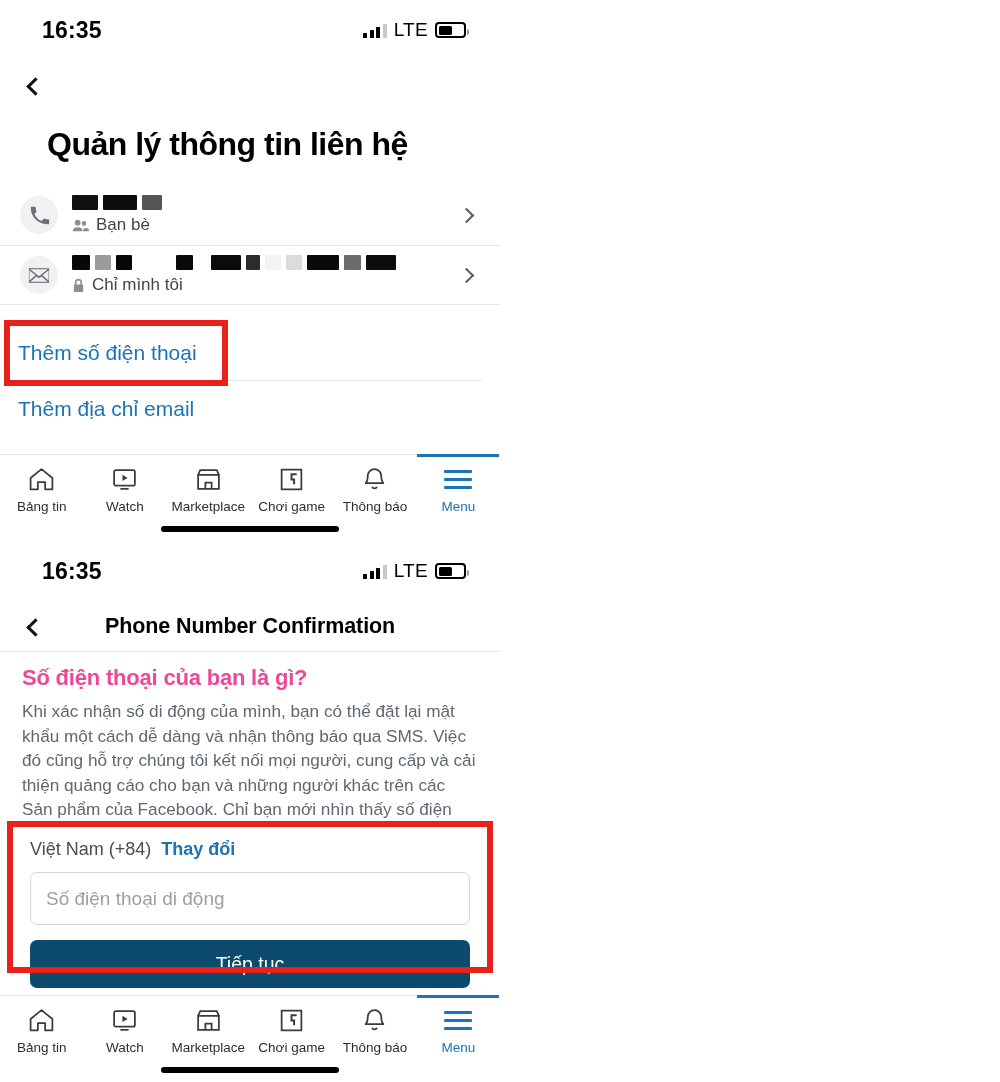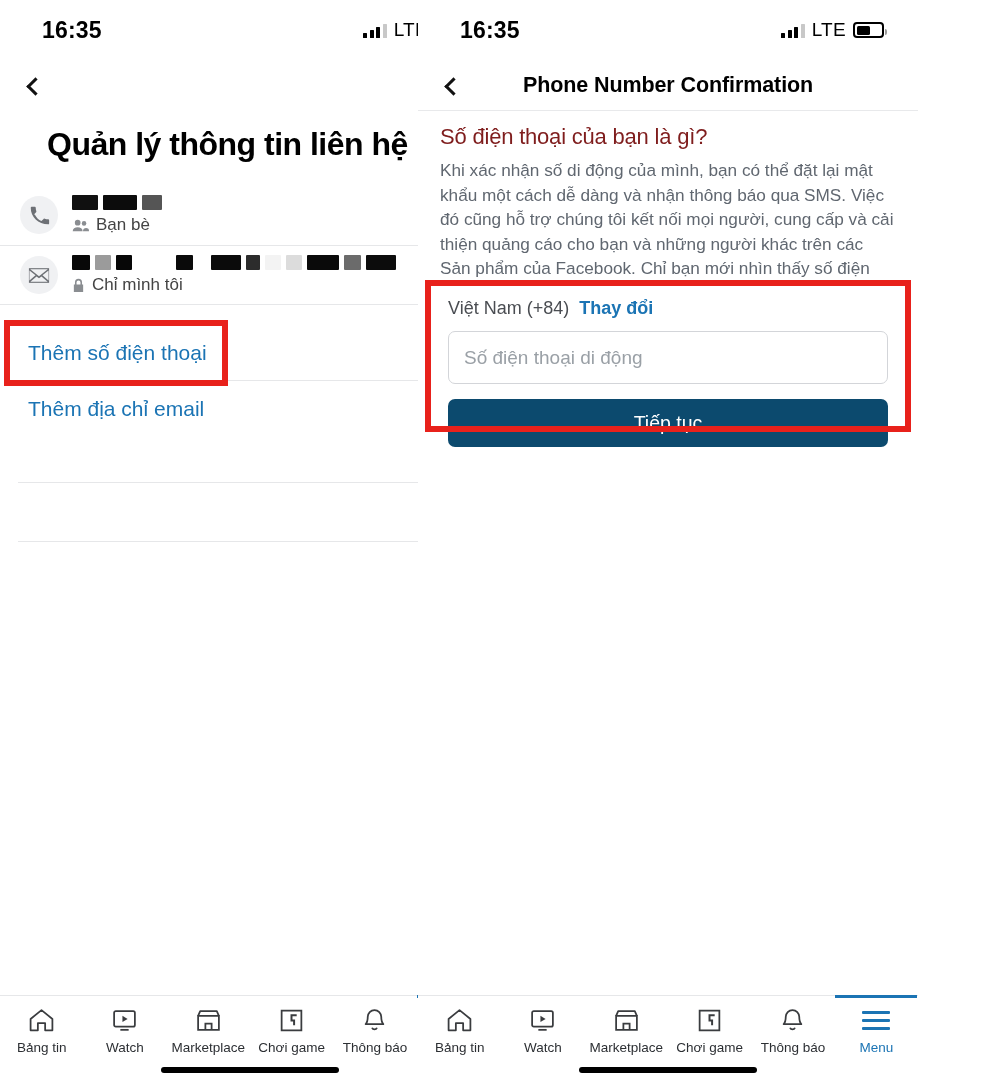--- a/index.html
+++ b/index.html
@@ -3,21 +3,21 @@
 <meta charset="utf-8">
 <title>Facebook Contact Info — Phone Number Confirmation</title>
 <style>
   * { box-sizing: border-box; margin: 0; padding: 0; }
   html, body {
     width: 1000px; height: 1082px;
     background: #ffffff;
     font-family: "Liberation Sans", sans-serif;
     overflow: hidden;
   }
-  .screens { position: relative; width: 836px; height: 1082px; display: flex; }
+  .screens { position: relative; width: 836px; height: 1082px; display: flex; flex-direction: column; }
   .phone { position: relative; width: 500px; height: 1082px; background: #fff; }
 
   
   .statusbar {
     position: absolute; top: 0; left: 0; width: 500px; height: 60px;
     display: flex; align-items: center; justify-content: space-between;
     padding: 0 34px 0 42px;
   }
   .sb-time { font-size: 23px; font-weight: bold; color: #000; letter-spacing: .2px; }
   .sb-right { display: flex; align-items: center; gap: 7px; }
@@ -63,38 +63,38 @@
   .avatar svg { display: block; }
   .row-body { flex: 1; margin-left: 14px; }
   .redact-line { display: flex; align-items: center; gap: 5px; height: 15px; margin-bottom: 5px; }
   .redact-line b { display: block; height: 15px; border-radius: 1px; }
   .meta { display: flex; align-items: center; gap: 7px; font-size: 17px; color: #444; }
   .meta svg { display: block; }
   .chev-right { width: 11px; height: 11px; border-top: 2.6px solid #5a5d63; border-right: 2.6px solid #5a5d63; transform: rotate(45deg); margin-right: 28px; }
 
   .link-row {
     position: relative; height: 55px; display: flex; align-items: center;
-    padding-left: 28px; font-size: 21px; color: #1b74b4; cursor: pointer;
+    padding-left: 18px; font-size: 21px; color: #1b74b4; cursor: pointer;
   }
   .rule { height: 1px; background: #e6e7e9; margin: 0 18px; }
 
   .settings-row {
     position: relative; height: 58px; display: flex; align-items: center;
     padding-left: 18px; font-size: 21px; color: #111; cursor: pointer;
   }
   .settings-row .chev-right { position: absolute; right: 0; }
 
   
   .redbox { position: absolute; border: 6px solid #e8211b; pointer-events: none; }
   #redbox-left { left: 4px; top: 320px; width: 224px; height: 66px; }
   #redbox-right { left: 7px; top: 280px; width: 486px; height: 152px; }
 
   
   .confirm-body { position: absolute; left: 0; top: 124px; width: 500px; padding: 0 22px; }
-  .confirm-h1 { font-size: 22px; font-weight: normal; color: #7f1d1d; letter-spacing: -.2px; margin-bottom: 8px; }
+  .confirm-h1 { font-size: 22px; font-weight: bold; color: #ec4899; letter-spacing: -.2px; margin-bottom: 8px; }
   .confirm-p { font-size: 17.2px; line-height: 24.5px; color: #606770; }
   .learn-more { display: inline-block; margin-top: 2px; font-size: 17.2px; color: #3a7bbf; cursor: pointer; }
 
   .phone-form { position: absolute; left: 13px; top: 286px; width: 474px; padding: 12px 17px 16px; background: #fff; }
   .country-row { display: flex; align-items: baseline; gap: 10px; margin-bottom: 12px; }
   .country-name { font-size: 18px; color: #4a4d52; }
   .change-link { font-size: 18px; color: #1b74b4; font-weight: bold; cursor: pointer; }
   .tel-input {
     width: 100%; height: 53px; border: 1px solid #d3d5d9; border-radius: 7px;
     background: #fff; padding: 0 15px; font-size: 19px; color: #1c1e21;

